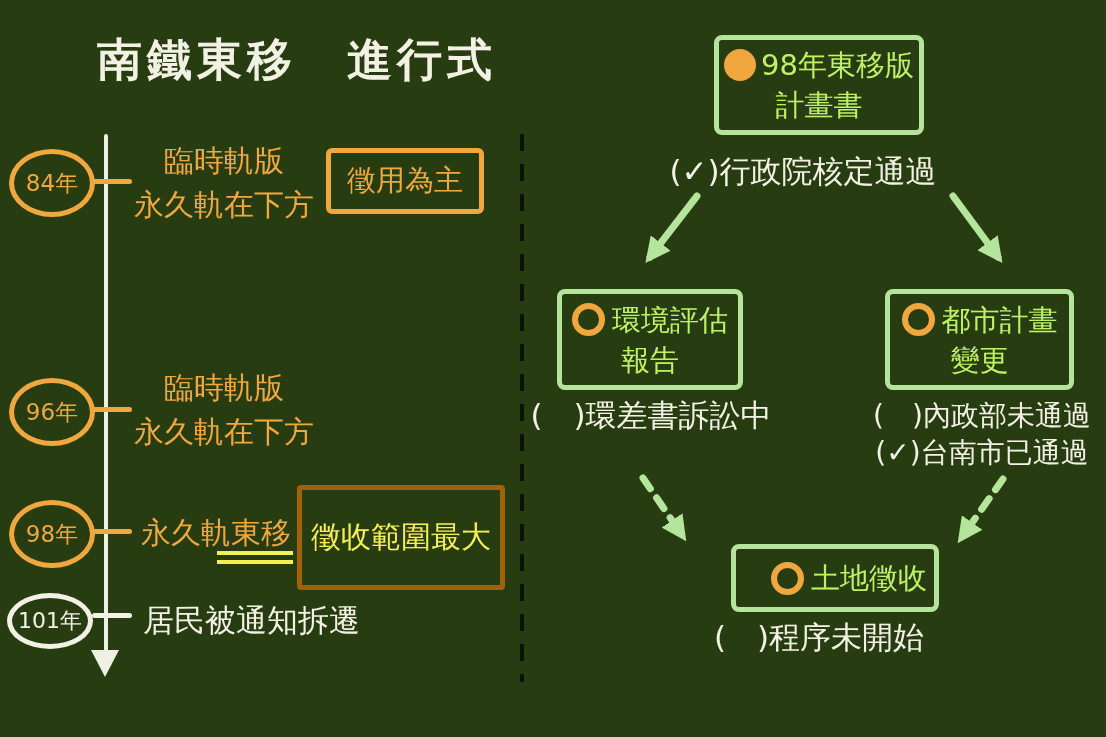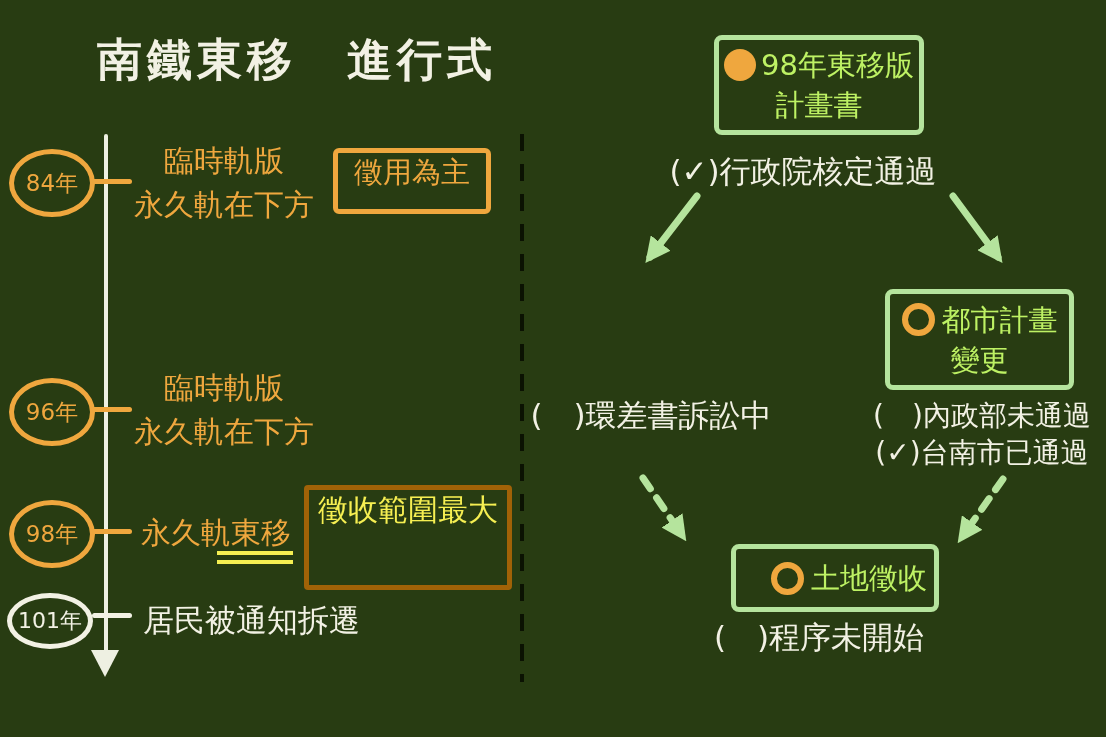--- a/index.html
+++ b/index.html
@@ -26,21 +26,21 @@
   .conn { position:absolute; left:92px; width:40px; height:5px; background:#efa73e; border-radius:3px; }
   .c84  { top:179px; } .c96 { top:407px; } .c98 { top:529px; }
   .c101 { top:613px; background:#f2f1e4; }
   .tl-label { position:absolute; left:128px; width:192px; text-align:center;
     color:#efa73e; font-size:30px; line-height:44px; }
   .l84 { top:139px; } .l96 { top:366px; }
   .l98 { position:absolute; left:141px; top:513px; color:#efa73e; font-size:30px; white-space:nowrap;font-family:Liberation Mono, monospace; }
   .underline98 { position:absolute; left:217px; top:551px; width:76px; height:13px;
     border-top:4px solid #f6ef52; border-bottom:4px solid #f6ef52; box-sizing:border-box; }
   .l101 { position:absolute; left:143px; top:600px; color:#f2f1e4; font-size:31px; white-space:nowrap; }
-  .tag { position:absolute; display:flex; justify-content:center; white-space:nowrap;margin-left:7px; }
+  .tag { position:absolute; display:flex; align-items:center; justify-content:center; white-space:nowrap; }
   .tag84 { left:326px; top:148px; width:148px; height:56px;
     border:5px solid #efa73e; border-radius:6px; color:#efa73e; font-size:29px; }
   .tag98 { left:297px; top:485px; width:198px; height:95px;
     border:5px solid #a16207; border-radius:4px; color:#f6ef52; font-size:30px; }
   
   .divider { position:absolute; left:520px; top:134px; width:4px; height:548px;
     background:repeating-linear-gradient(to bottom,#0b1202 0 17px,transparent 17px 30px); }
   
   .fc-box { position:absolute; display:flex; flex-direction:column; align-items:center; justify-content:center;
     border:5px solid #b5e49d; border-radius:8px; color:#bef264; font-size:29px; line-height:40px; }
@@ -124,20 +124,29 @@
     <div class="fc-row">
       <span class="dot"></span>
       <span>98年東移版</span>
     </div>
     <div class="fc-row">
       <span>計畫書</span>
     </div>
   </div>
   <div class="status st-plan">(✓)行政院核定通過</div>
 
+  <div class="fc-box box-eia">
+    <div class="fc-row">
+      <span class="ring"></span>
+      <span>環境評估</span>
+    </div>
+    <div class="fc-row">
+      <span>報告</span>
+    </div>
+  </div>
   <div class="status st-eia">(　)環差書訴訟中</div>
 
   <div class="fc-box box-urban">
     <div class="fc-row">
       <span class="ring"></span>
       <span>都市計畫</span>
     </div>
     <div class="fc-row">
       <span>變更</span>
     </div>

